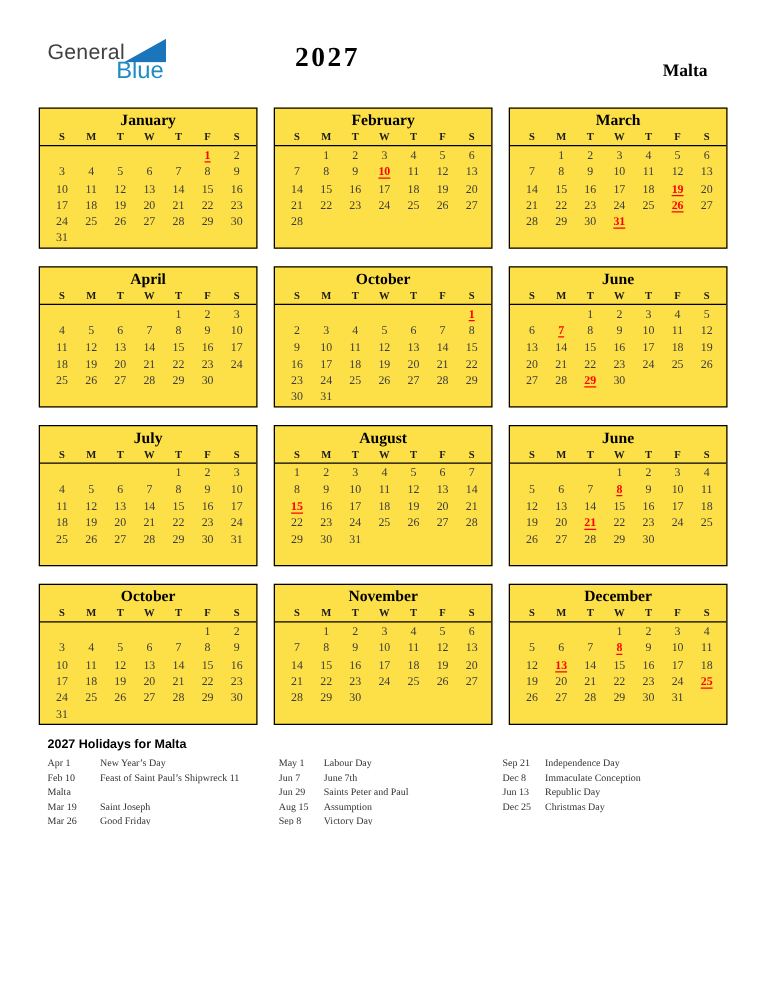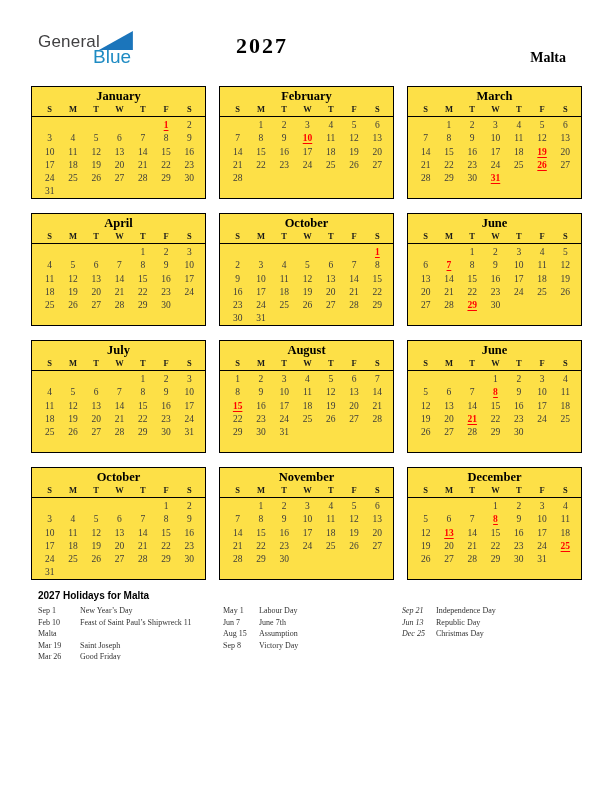--- a/index.html
+++ b/index.html
@@ -38,21 +38,21 @@
   .holidays-heading { position:absolute; left:38px; top:590px;
     font-family:"Liberation Sans","DejaVu Sans",sans-serif; font-size:10px; font-weight:bold; color:#000; }
   .holiday-col { position:absolute; top:605px; font-size:8px; color:#333; }
   .holiday-col.c0 { left:38px;  width:184px; }
   .holiday-col.c1 { left:223px; width:172px; }
   .holiday-col.c2 { left:402px; width:175px; }
   .holiday-row { line-height:11.6px; }
   .hdate { display:inline-block; vertical-align:top; }
   .c0 .hdate { width:42px; }
   .c1 .hdate { width:36px; }
-  .c2 .hdate { width:34px;font-style:italic; }
+  .c2 .hdate { width:34px; }
 </style>
 </head>
 <body>
 
 <div class="page">
 
   <div class="logo">
     <div class="logo-line1">
       <span class="logo-general">General</span>
       <span class="logo-triangle"></span>
@@ -877,31 +877,33 @@
             <span class="cell"></span>
             <span class="cell"></span>
             <span class="cell"></span>
           </div>
         </div>
       </div>
     </div>
 
   <div class="holidays-heading">2027 Holidays for Malta</div>
   <div class="holiday-col c0">
-      <div class="holiday-row"><span class="hdate">Sep 1</span><span class="hname">New Year’s Day</span></div>
+      <div class="holiday-row"><span class="hdate">Apr 1</span><span class="hname">New Year’s Day</span></div>
       <div class="holiday-row"><span class="hdate">Feb 10</span><span class="hname">Feast of Saint Paul’s Shipwreck 11</span><br><span class="hname">Malta</span></div>
       <div class="holiday-row"><span class="hdate">Mar 19</span><span class="hname">Saint Joseph</span></div>
       <div class="holiday-row"><span class="hdate">Mar 26</span><span class="hname">Good Friday</span></div>
       <div class="holiday-row"><span class="hdate">Mar 31</span><span class="hname">Freedom Day</span></div>
     </div>
   <div class="holiday-col c1">
       <div class="holiday-row"><span class="hdate">May 1</span><span class="hname">Labour Day</span></div>
       <div class="holiday-row"><span class="hdate">Jun 7</span><span class="hname">June 7th</span></div>
+      <div class="holiday-row"><span class="hdate">Jun 29</span><span class="hname">Saints Peter and Paul</span></div>
       <div class="holiday-row"><span class="hdate">Aug 15</span><span class="hname">Assumption</span></div>
       <div class="holiday-row"><span class="hdate">Sep 8</span><span class="hname">Victory Day</span></div>
     </div>
   <div class="holiday-col c2">
       <div class="holiday-row"><span class="hdate">Sep 21</span><span class="hname">Independence Day</span></div>
+      <div class="holiday-row"><span class="hdate">Dec 8</span><span class="hname">Immaculate Conception</span></div>
       <div class="holiday-row"><span class="hdate">Jun 13</span><span class="hname">Republic Day</span></div>
       <div class="holiday-row"><span class="hdate">Dec 25</span><span class="hname">Christmas Day</span></div>
     </div>
 
 </div>
 
 </body></html>

